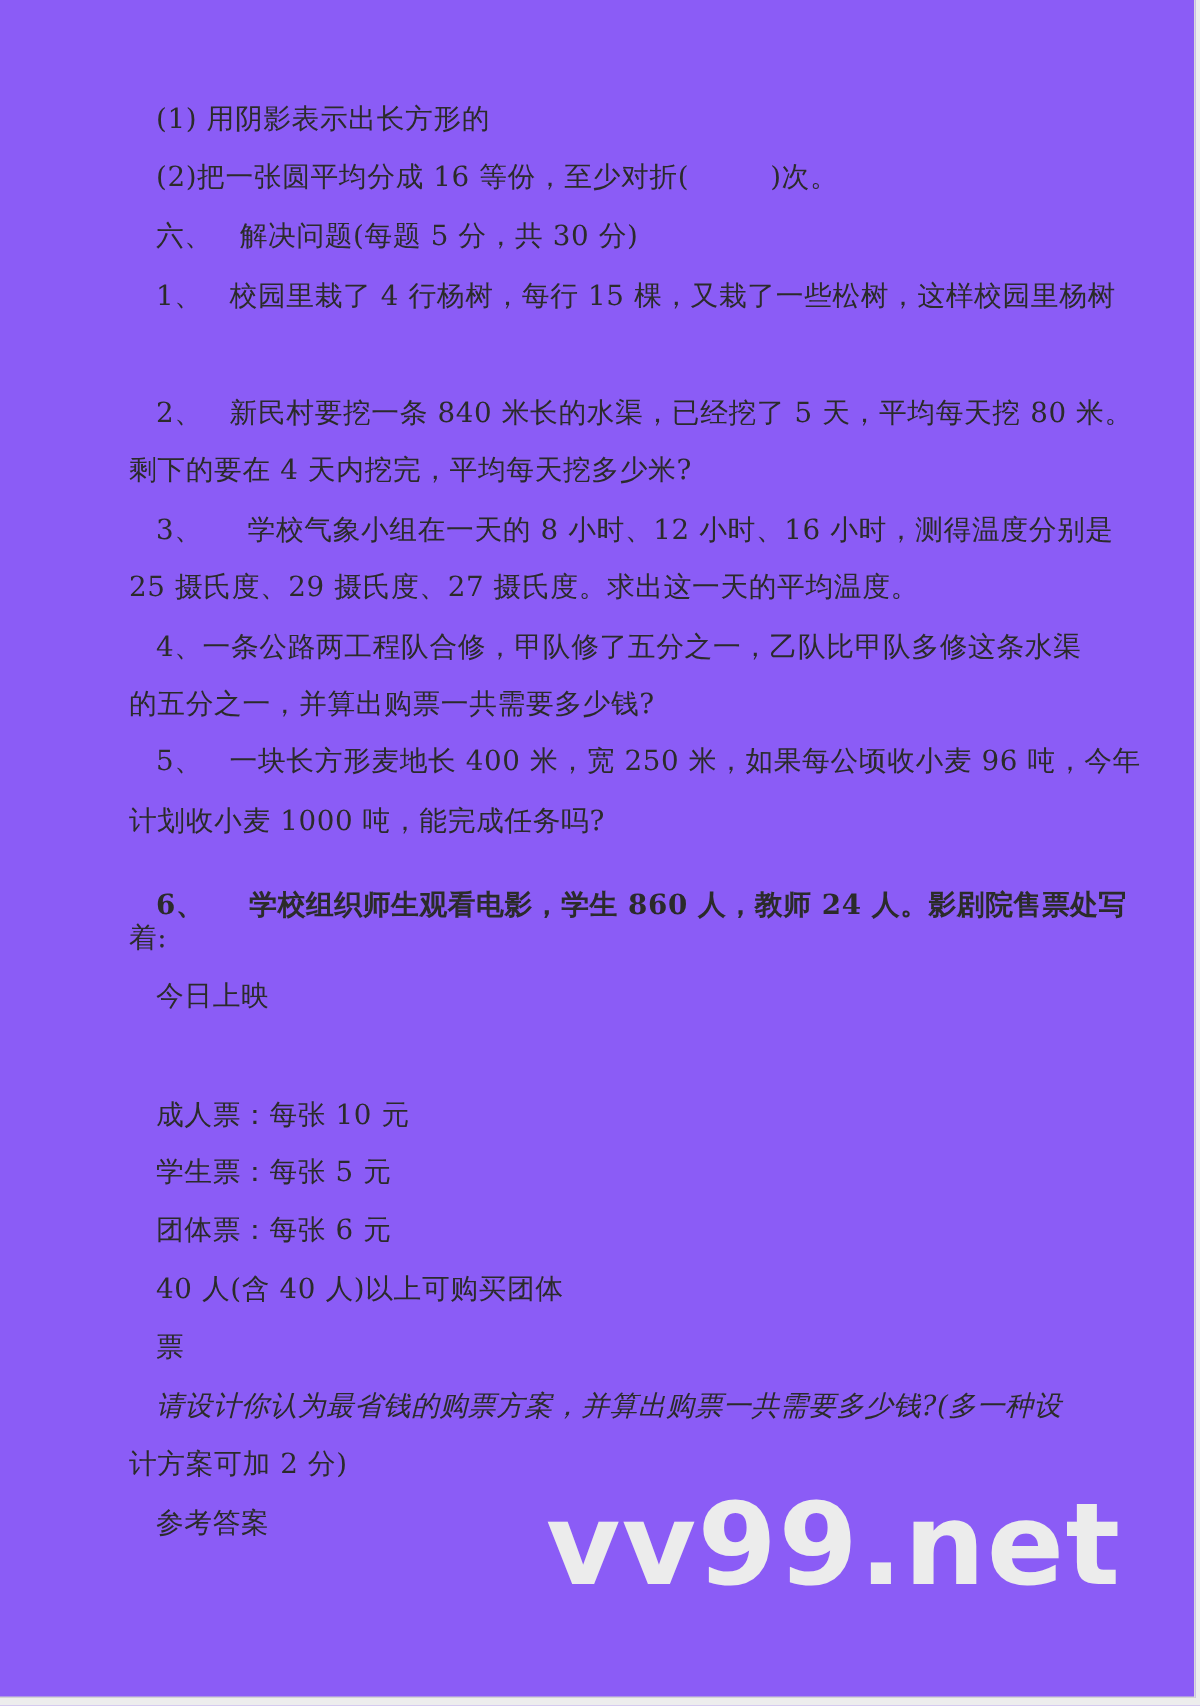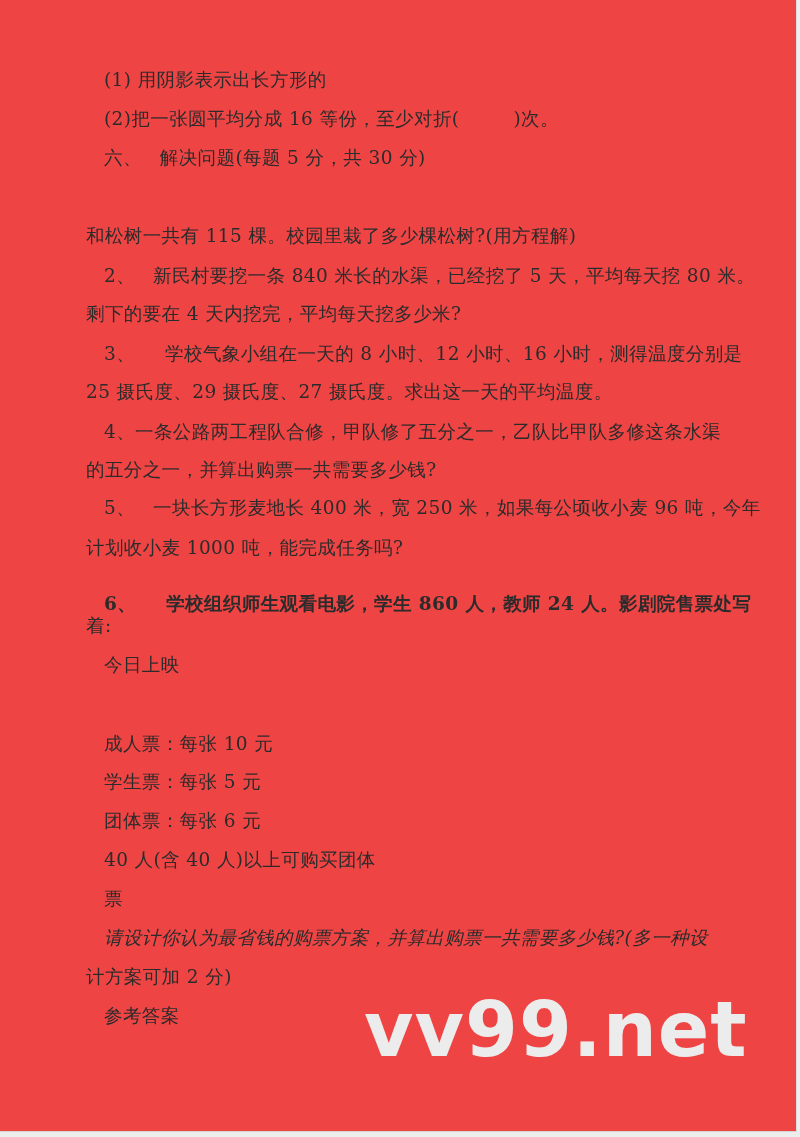--- a/index.html
+++ b/index.html
@@ -13,21 +13,21 @@
       position: relative;
       overflow: hidden;
       font-family: "DejaVu Serif", "Liberation Serif", serif;
     }
     .page {
       position: absolute;
       left: 0;
       top: 0;
       width: 796px;
       height: 1131px;
-      background: #ef4444;
+      background: #8b5cf6;
       border-right: 1px solid #dadada;
       border-bottom: 1px solid #d4d4d4;
     }
     .line {
       position: absolute;
       left: 86px;
       width: 620px;
       font-size: 18.5px;
       line-height: 24px;
       color: #2b2b2b;
@@ -61,22 +61,22 @@
   </div>
 
   <div class="line indent" style="top:107px;">
     <span>(2)把一张圆平均分成 16 等份，至少对折(</span><span class="blank"></span><span>)次。</span>
   </div>
 
   <div class="line indent" style="top:146px;">
     <span>六、</span><span class="num-gap"></span><span>解决问题(每题 5 分，共 30 分)</span>
   </div>
 
-  <div class="line" style="top:224px;">
-    <span>和松树一共有 115 棵。校园里栽了多少棵松树?(用方程解)</span>
+  <div class="line indent" style="top:186px;">
+    <span>1、</span><span class="num-gap"></span><span>校园里栽了 4 行杨树，每行 15 棵，又栽了一些松树，这样校园里杨树</span>
   </div>
 
   <div class="line indent" style="top:264px;">
     <span>2、</span><span class="num-gap"></span><span>新民村要挖一条 840 米长的水渠，已经挖了 5 天，平均每天挖 80 米。</span>
   </div>
   <div class="line" style="top:302px;">
     <span>剩下的要在 4 天内挖完，平均每天挖多少米?</span>
   </div>
 
   <div class="line indent" style="top:342px;">

